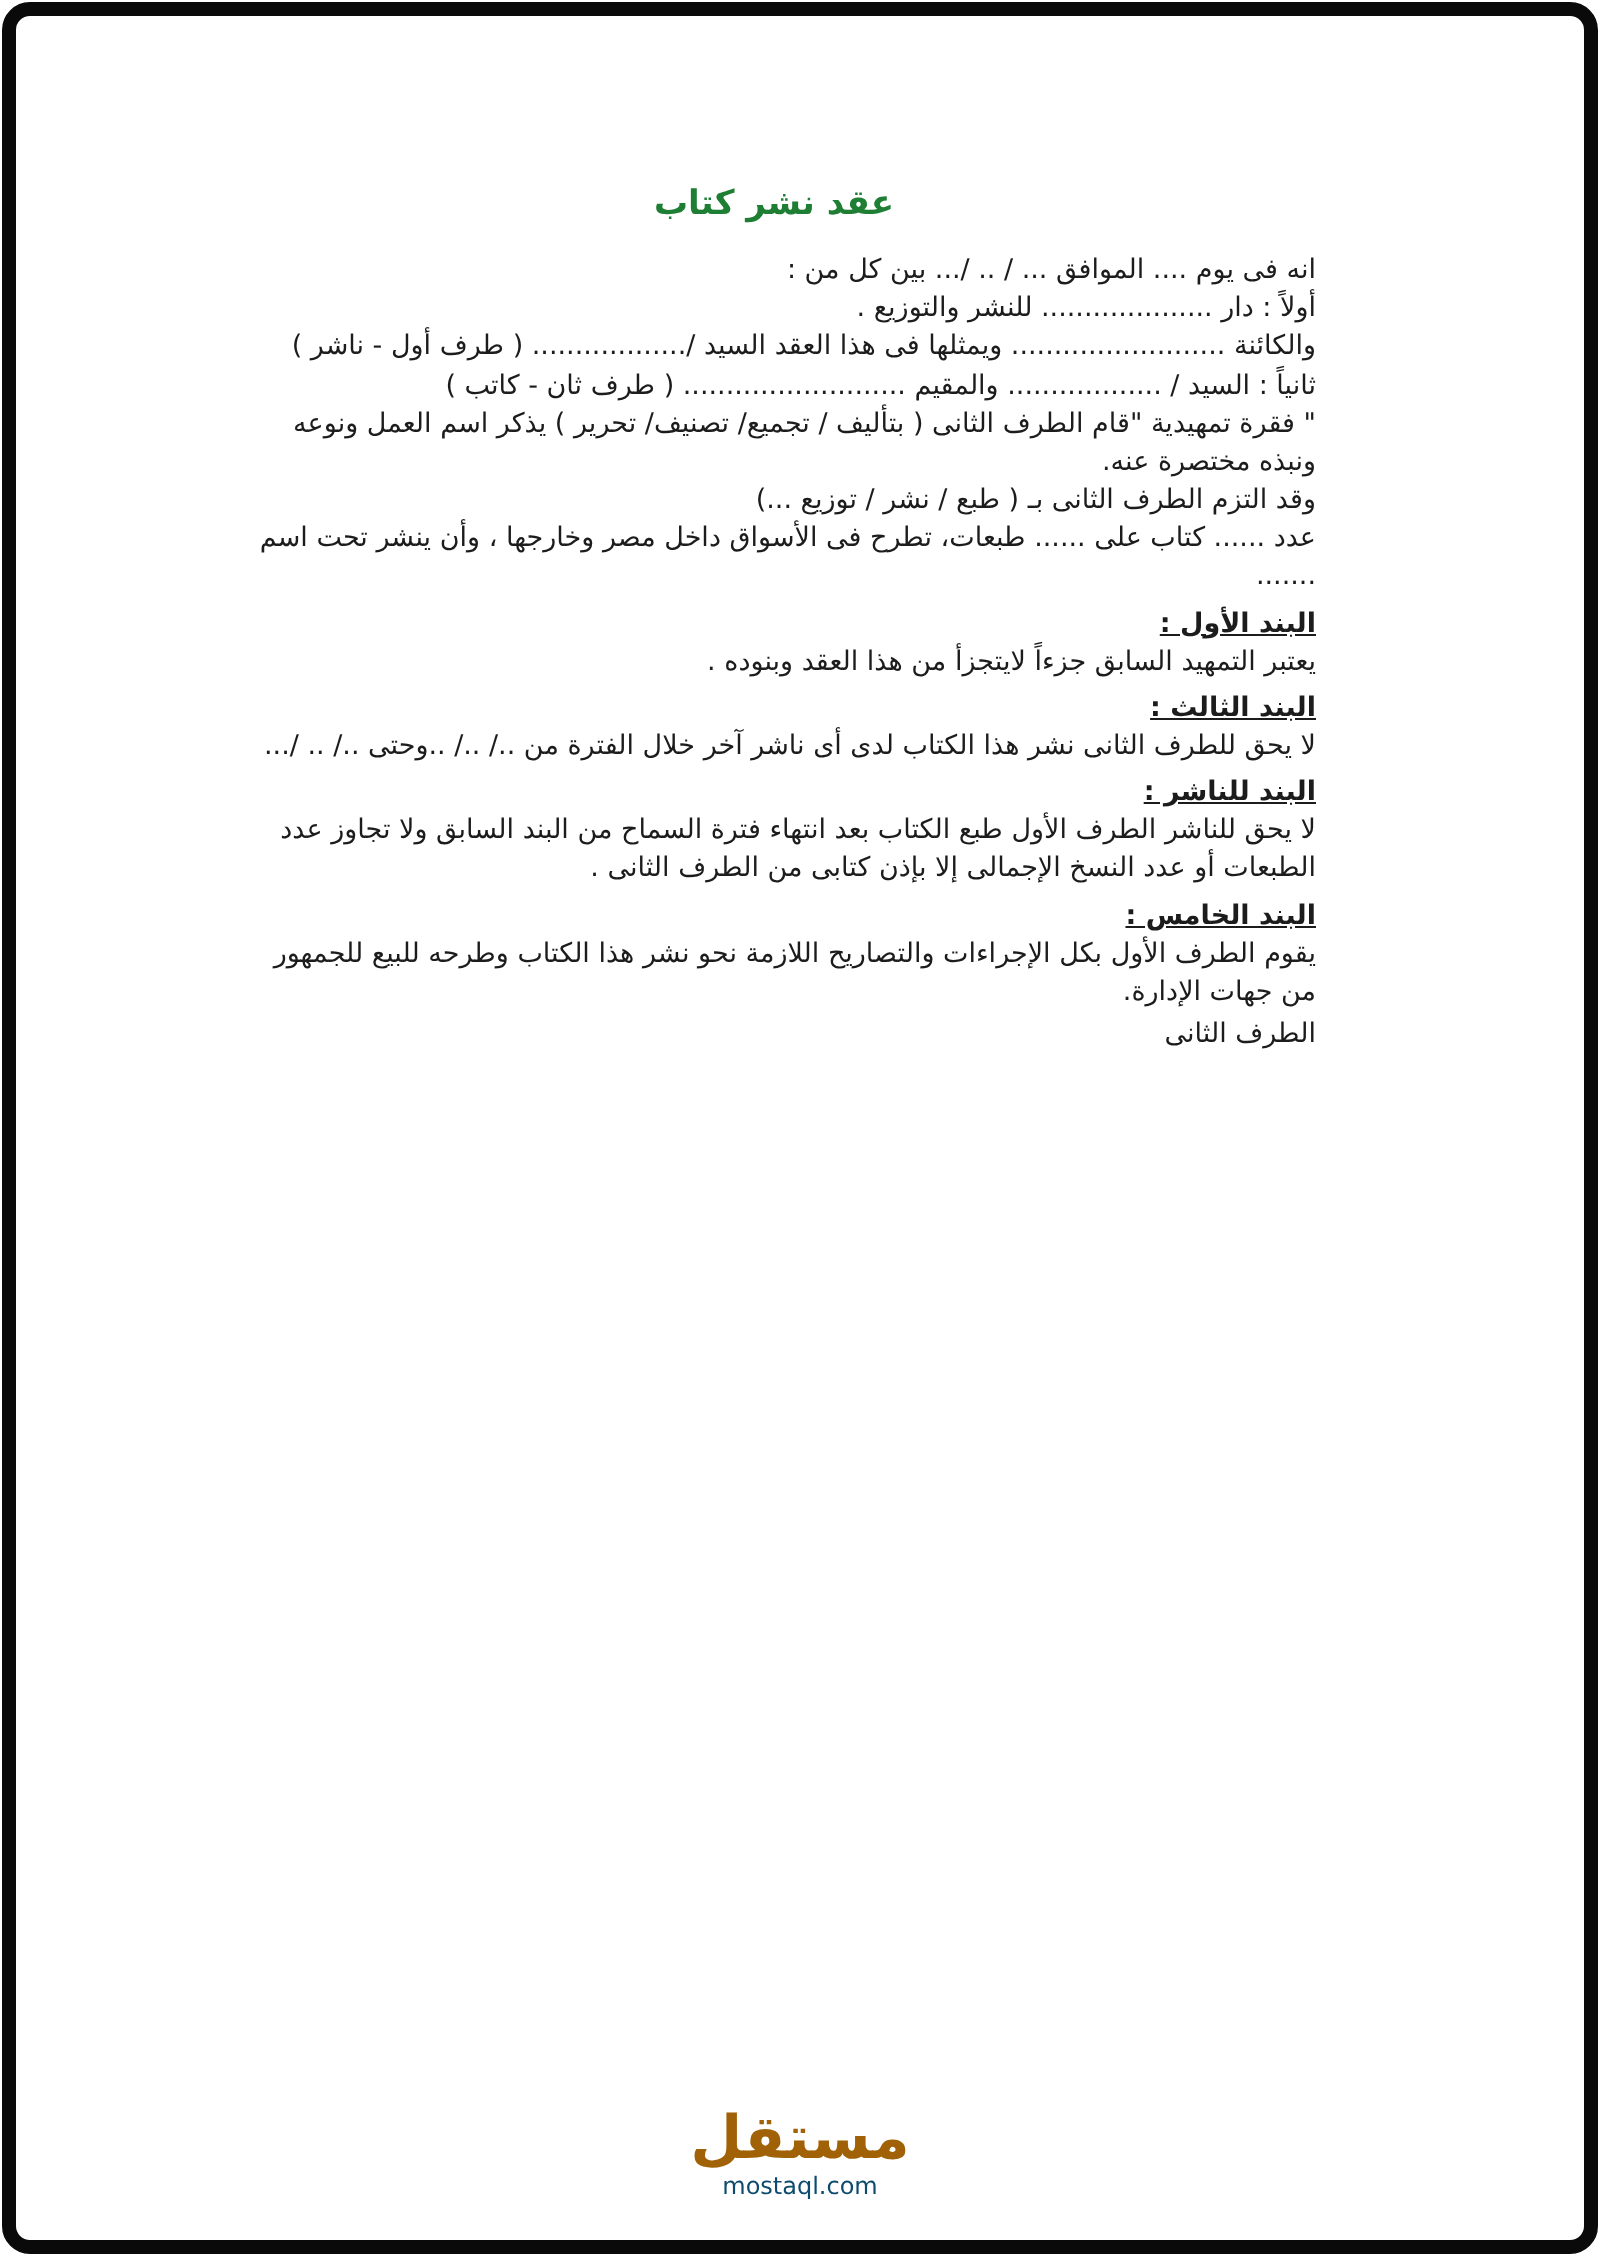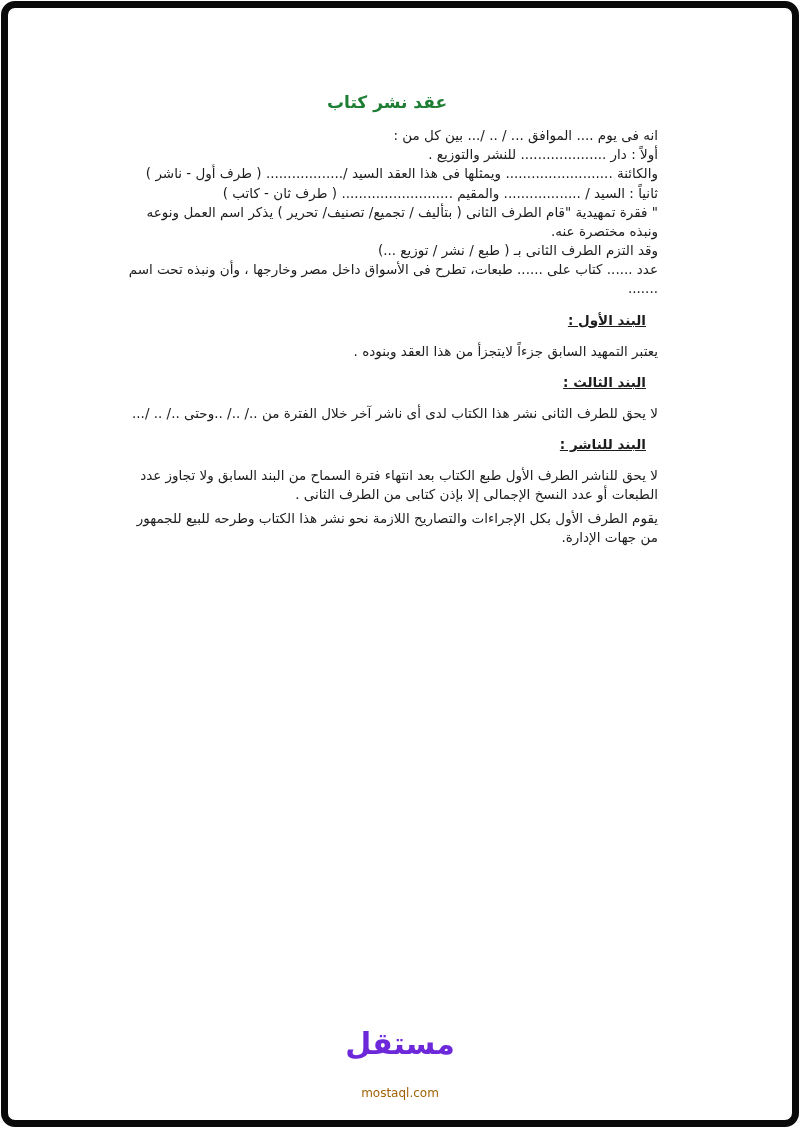--- a/index.html
+++ b/index.html
@@ -34,21 +34,21 @@
     text-align: center;
     font-weight: bold;
     font-size: 17px;
     margin: 0 0 12px 0;
   }
   .para { margin: 0; }
   .section { margin-top: 4px; }
   .section-heading {
     font-weight: bold;
     text-decoration: underline;
-    margin: 12px;
+    margin: 0;
     font-size: 13.5px;
   }
   .section-body { margin: 0; text-align: right; }
   .signatures { margin-top: 2px; }
   .sig-line { margin: 0; }
   .watermark {
     position: absolute;
     bottom: 28px;
     left: 0;
     width: 100%;
@@ -75,45 +75,47 @@
 <div class="doc-content">
 
   <h1 class="doc-title" id="doc-title" style="color: rgb(30, 126, 52);">عقد نشر كتاب</h1>
 
   <p class="para">انه فى يوم .... الموافق ... / .. /... بين كل من :</p>
   <p class="para">أولاً : دار .................... للنشر والتوزيع .</p>
   <p class="para">والكائنة ......................... ويمثلها فى هذا العقد السيد /.................. ( طرف أول - ناشر )</p>
   <p class="para">ثانياً : السيد / .................. والمقيم .......................... ( طرف ثان - كاتب )</p>
   <p class="para">" فقرة تمهيدية "قام الطرف الثانى ( بتأليف / تجميع/ تصنيف/ تحرير ) يذكر اسم العمل ونوعه ونبذه مختصرة عنه.</p>
   <p class="para">وقد التزم الطرف الثانى بـ ( طبع / نشر / توزيع ...)</p>
-  <p class="para">عدد ...... كتاب على ...... طبعات، تطرح فى الأسواق داخل مصر وخارجها ، وأن ونبذه تحت اسم .......</p>
+  <p class="para">عدد ...... كتاب على ...... طبعات، تطرح فى الأسواق داخل مصر وخارجها ، وأن ينشر تحت اسم .......</p>
 
   <div class="section">
     <p class="section-heading">البند الأول :</p>
     <p class="section-body">يعتبر التمهيد السابق جزءاً لايتجزأ من هذا العقد وبنوده .</p>
   </div>
 
   <div class="section">
   </div>
 
   <div class="section">
     <p class="section-heading">البند الثالث :</p>
     <p class="section-body">لا يحق للطرف الثانى نشر هذا الكتاب لدى أى ناشر آخر خلال الفترة من ../ ../ ..وحتى ../ .. /...</p>
   </div>
 
   <div class="section">
     <p class="section-heading">البند للناشر :</p>
     <p class="section-body">لا يحق للناشر الطرف الأول طبع الكتاب بعد انتهاء فترة السماح من البند السابق ولا تجاوز عدد الطبعات أو عدد النسخ الإجمالى إلا بإذن كتابى من الطرف الثانى .</p>
   </div>
 
   <div class="section">
+    <p class="section-heading">البند الخامس :</p>
     <p class="section-body">يقوم الطرف الأول بكل الإجراءات والتصاريح اللازمة نحو نشر هذا الكتاب وطرحه للبيع للجمهور من جهات الإدارة.</p>
   </div>
 
   <div class="signatures">
+    <p class="sig-line">الطرف الثانى</p>
   </div>
 
 </div>
 
 <div class="watermark">
-  <span class="wm-logo" id="wm-logo" style="color: #6d28d9;">مستقل</span>
-  <span class="wm-url" id="wm-url" style="color: #a16207; margin-top: 26px;">mostaql.com</span>
+  <span class="wm-logo" id="wm-logo" style="color: #a16207;">مستقل</span>
+  <span class="wm-url" id="wm-url" style="color: #0c4a6e;">mostaql.com</span>
 </div>
 
 </body></html>

